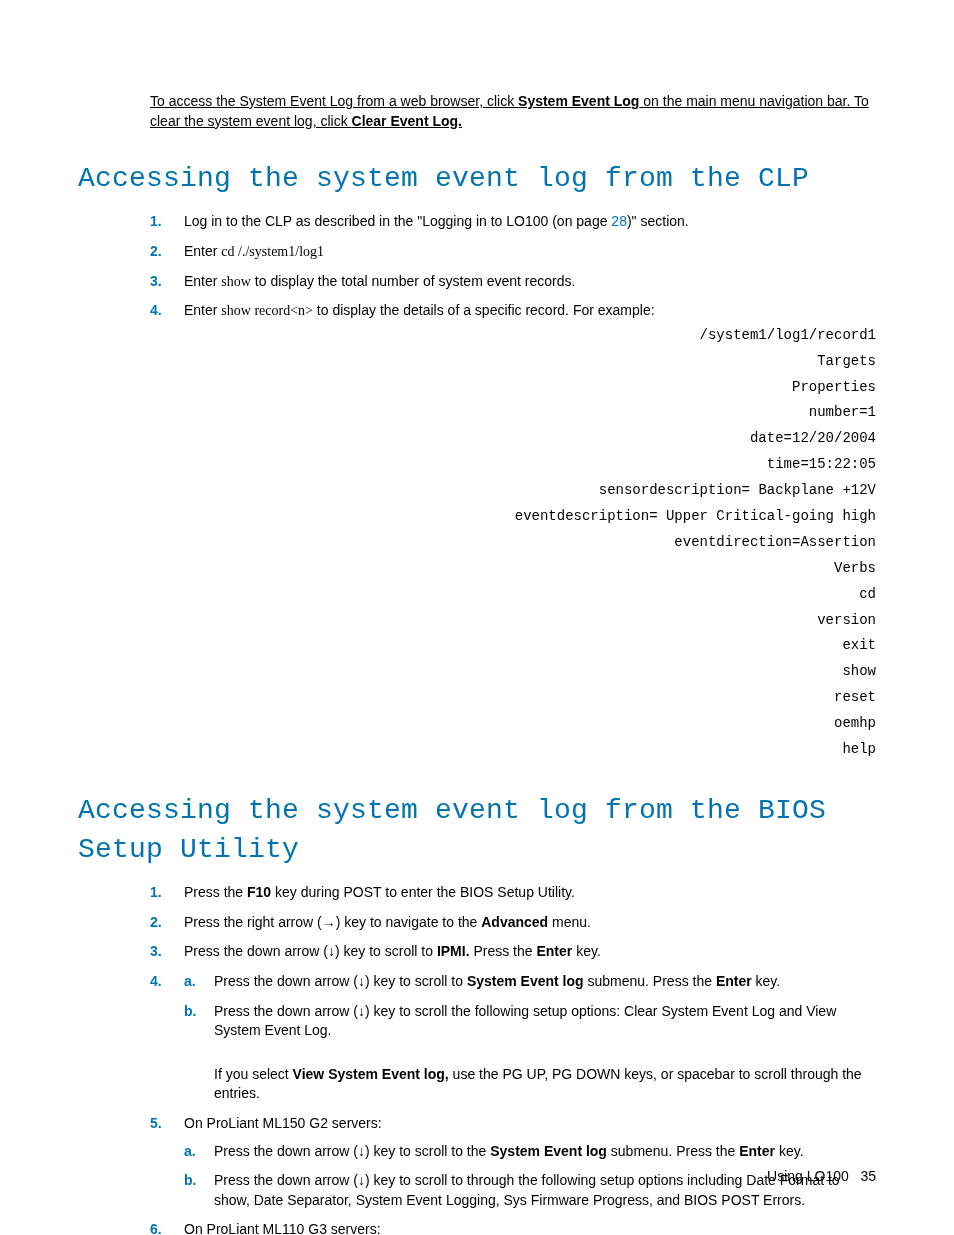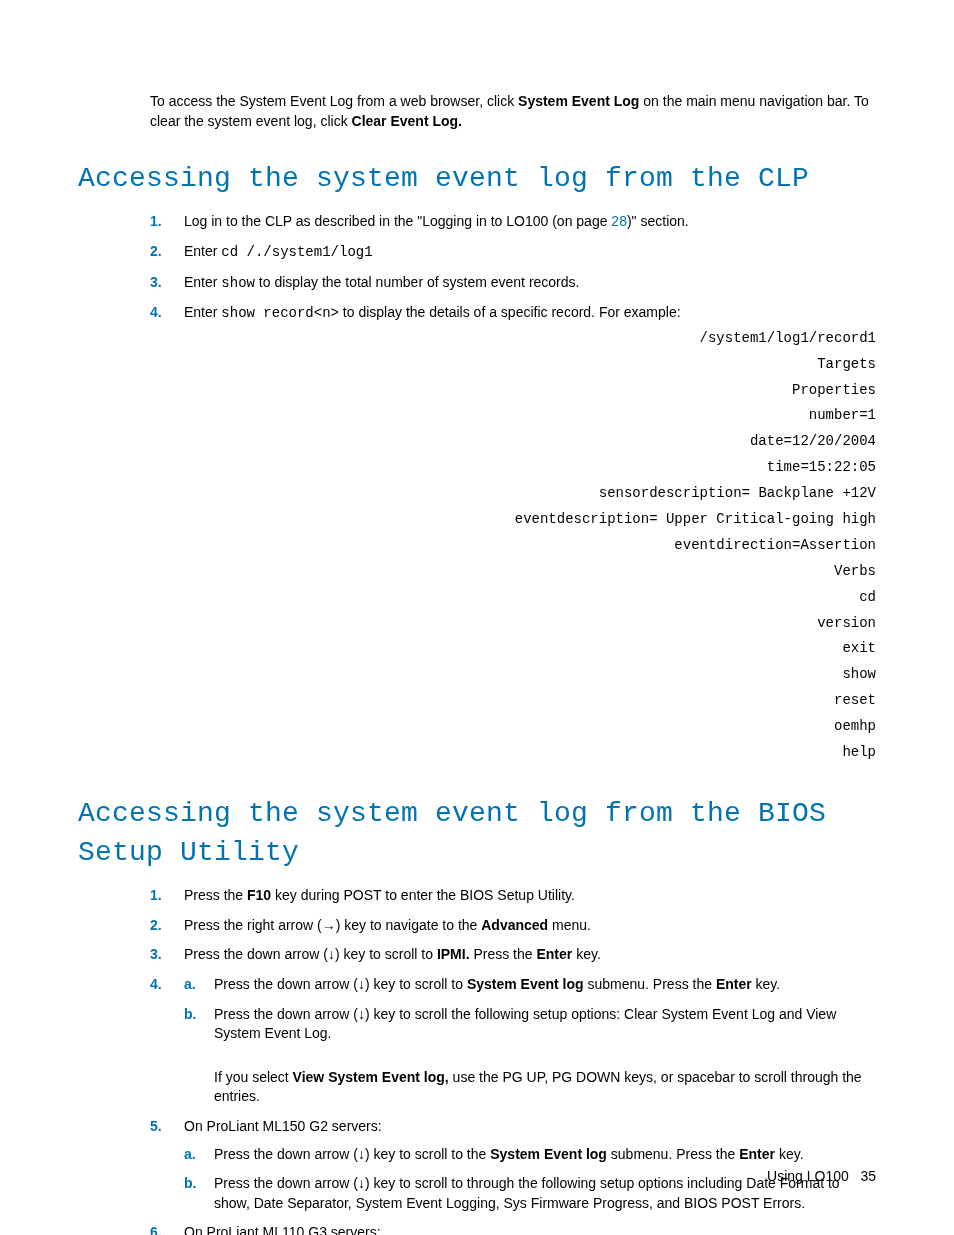--- a/index.html
+++ b/index.html
@@ -15,20 +15,21 @@
     width: 954px;
     height: 1235px;
     position: relative;
     padding: 78px 78px 40px 78px;
     box-sizing: border-box;
   }
   .intro {
     margin-left: 72px;
     margin-bottom: 28px;
     font-size: 14px;
+    text-decoration: underline;
   }
   h1 {
     font-family: Liberation Mono, monospace;
     font-weight: 300;
     font-size: 28px;
     color: #0073b0;
     margin: 0 0 14px 0;
     letter-spacing: 0.2px;
   }
   ol.numbered {
@@ -63,21 +64,21 @@
   }
   ol.alpha > li > .marker {
     position: absolute;
     left: 0;
     top: 0;
     color: #0073b0;
     font-weight: bold;
     font-size: 14px;
   }
   .mono {
-    font-family: Liberation Mono, monospace;
+    font-family: Liberation Serif, serif;
     font-size: 14px;
   }
   .codeblock {
     font-family: 'Courier New', Courier, monospace;
     font-size: 14px;
     white-space: pre;
     line-height: 1.85;
     margin-top: 2px;
     text-align: right;
   }

